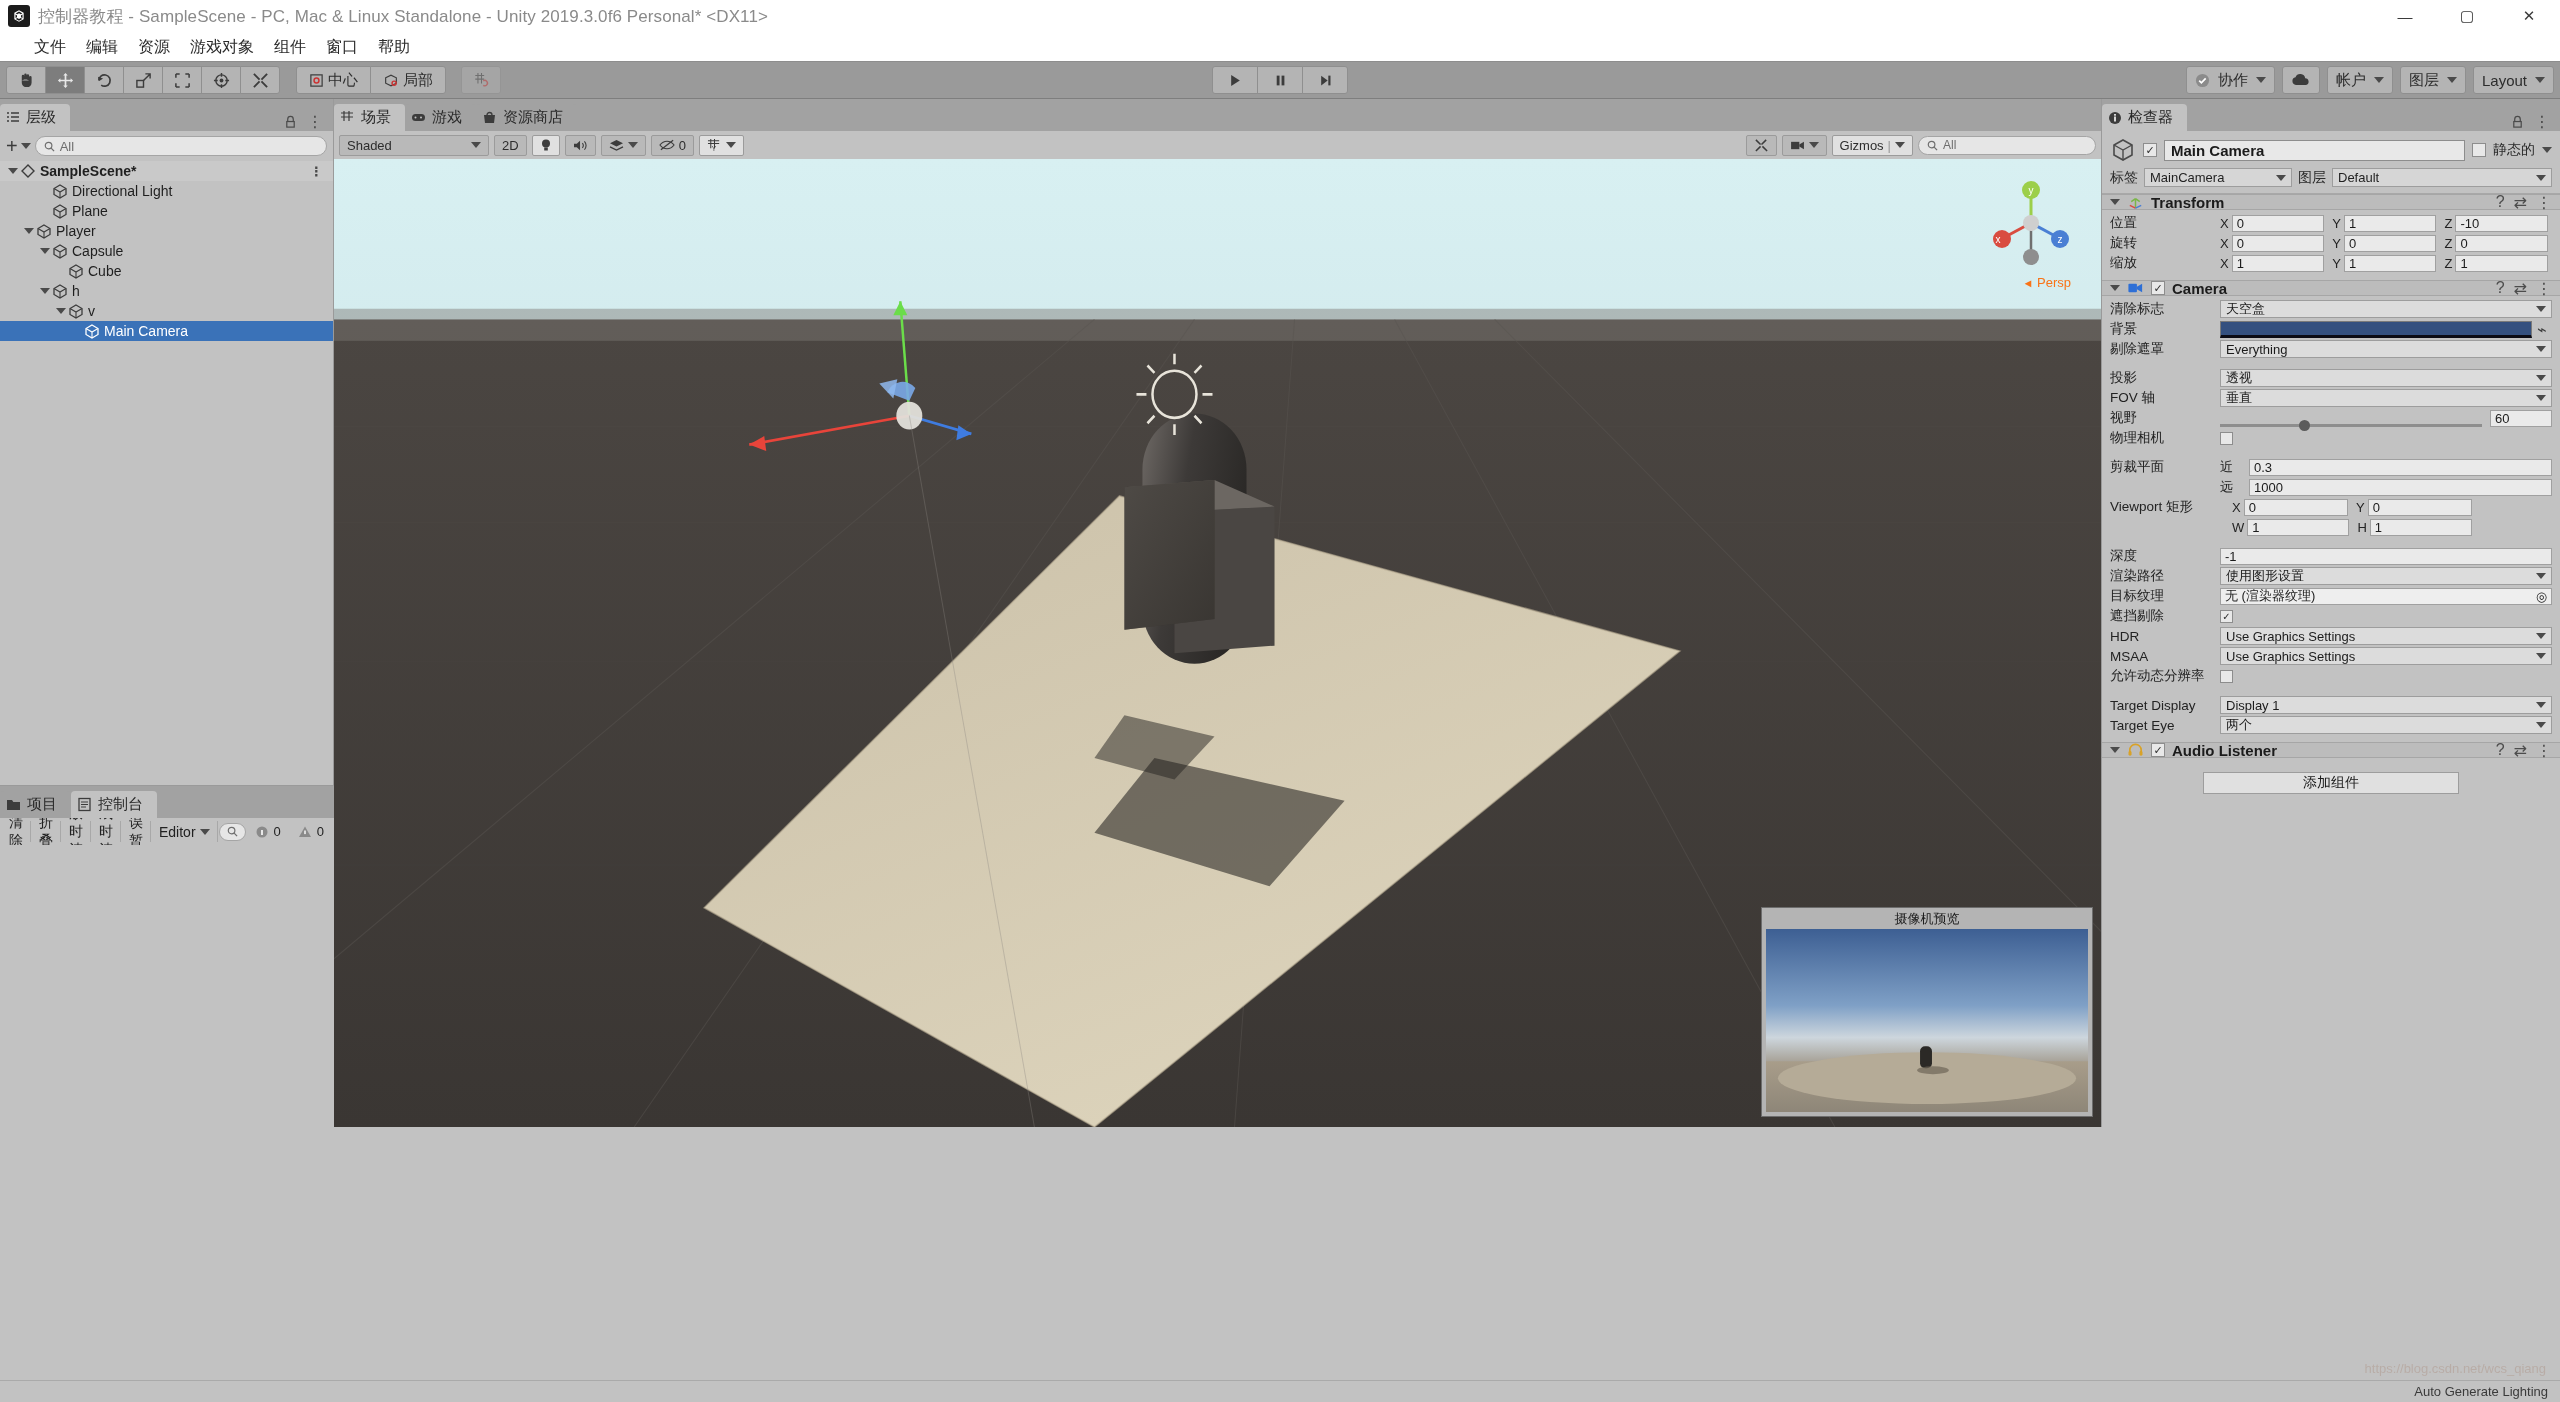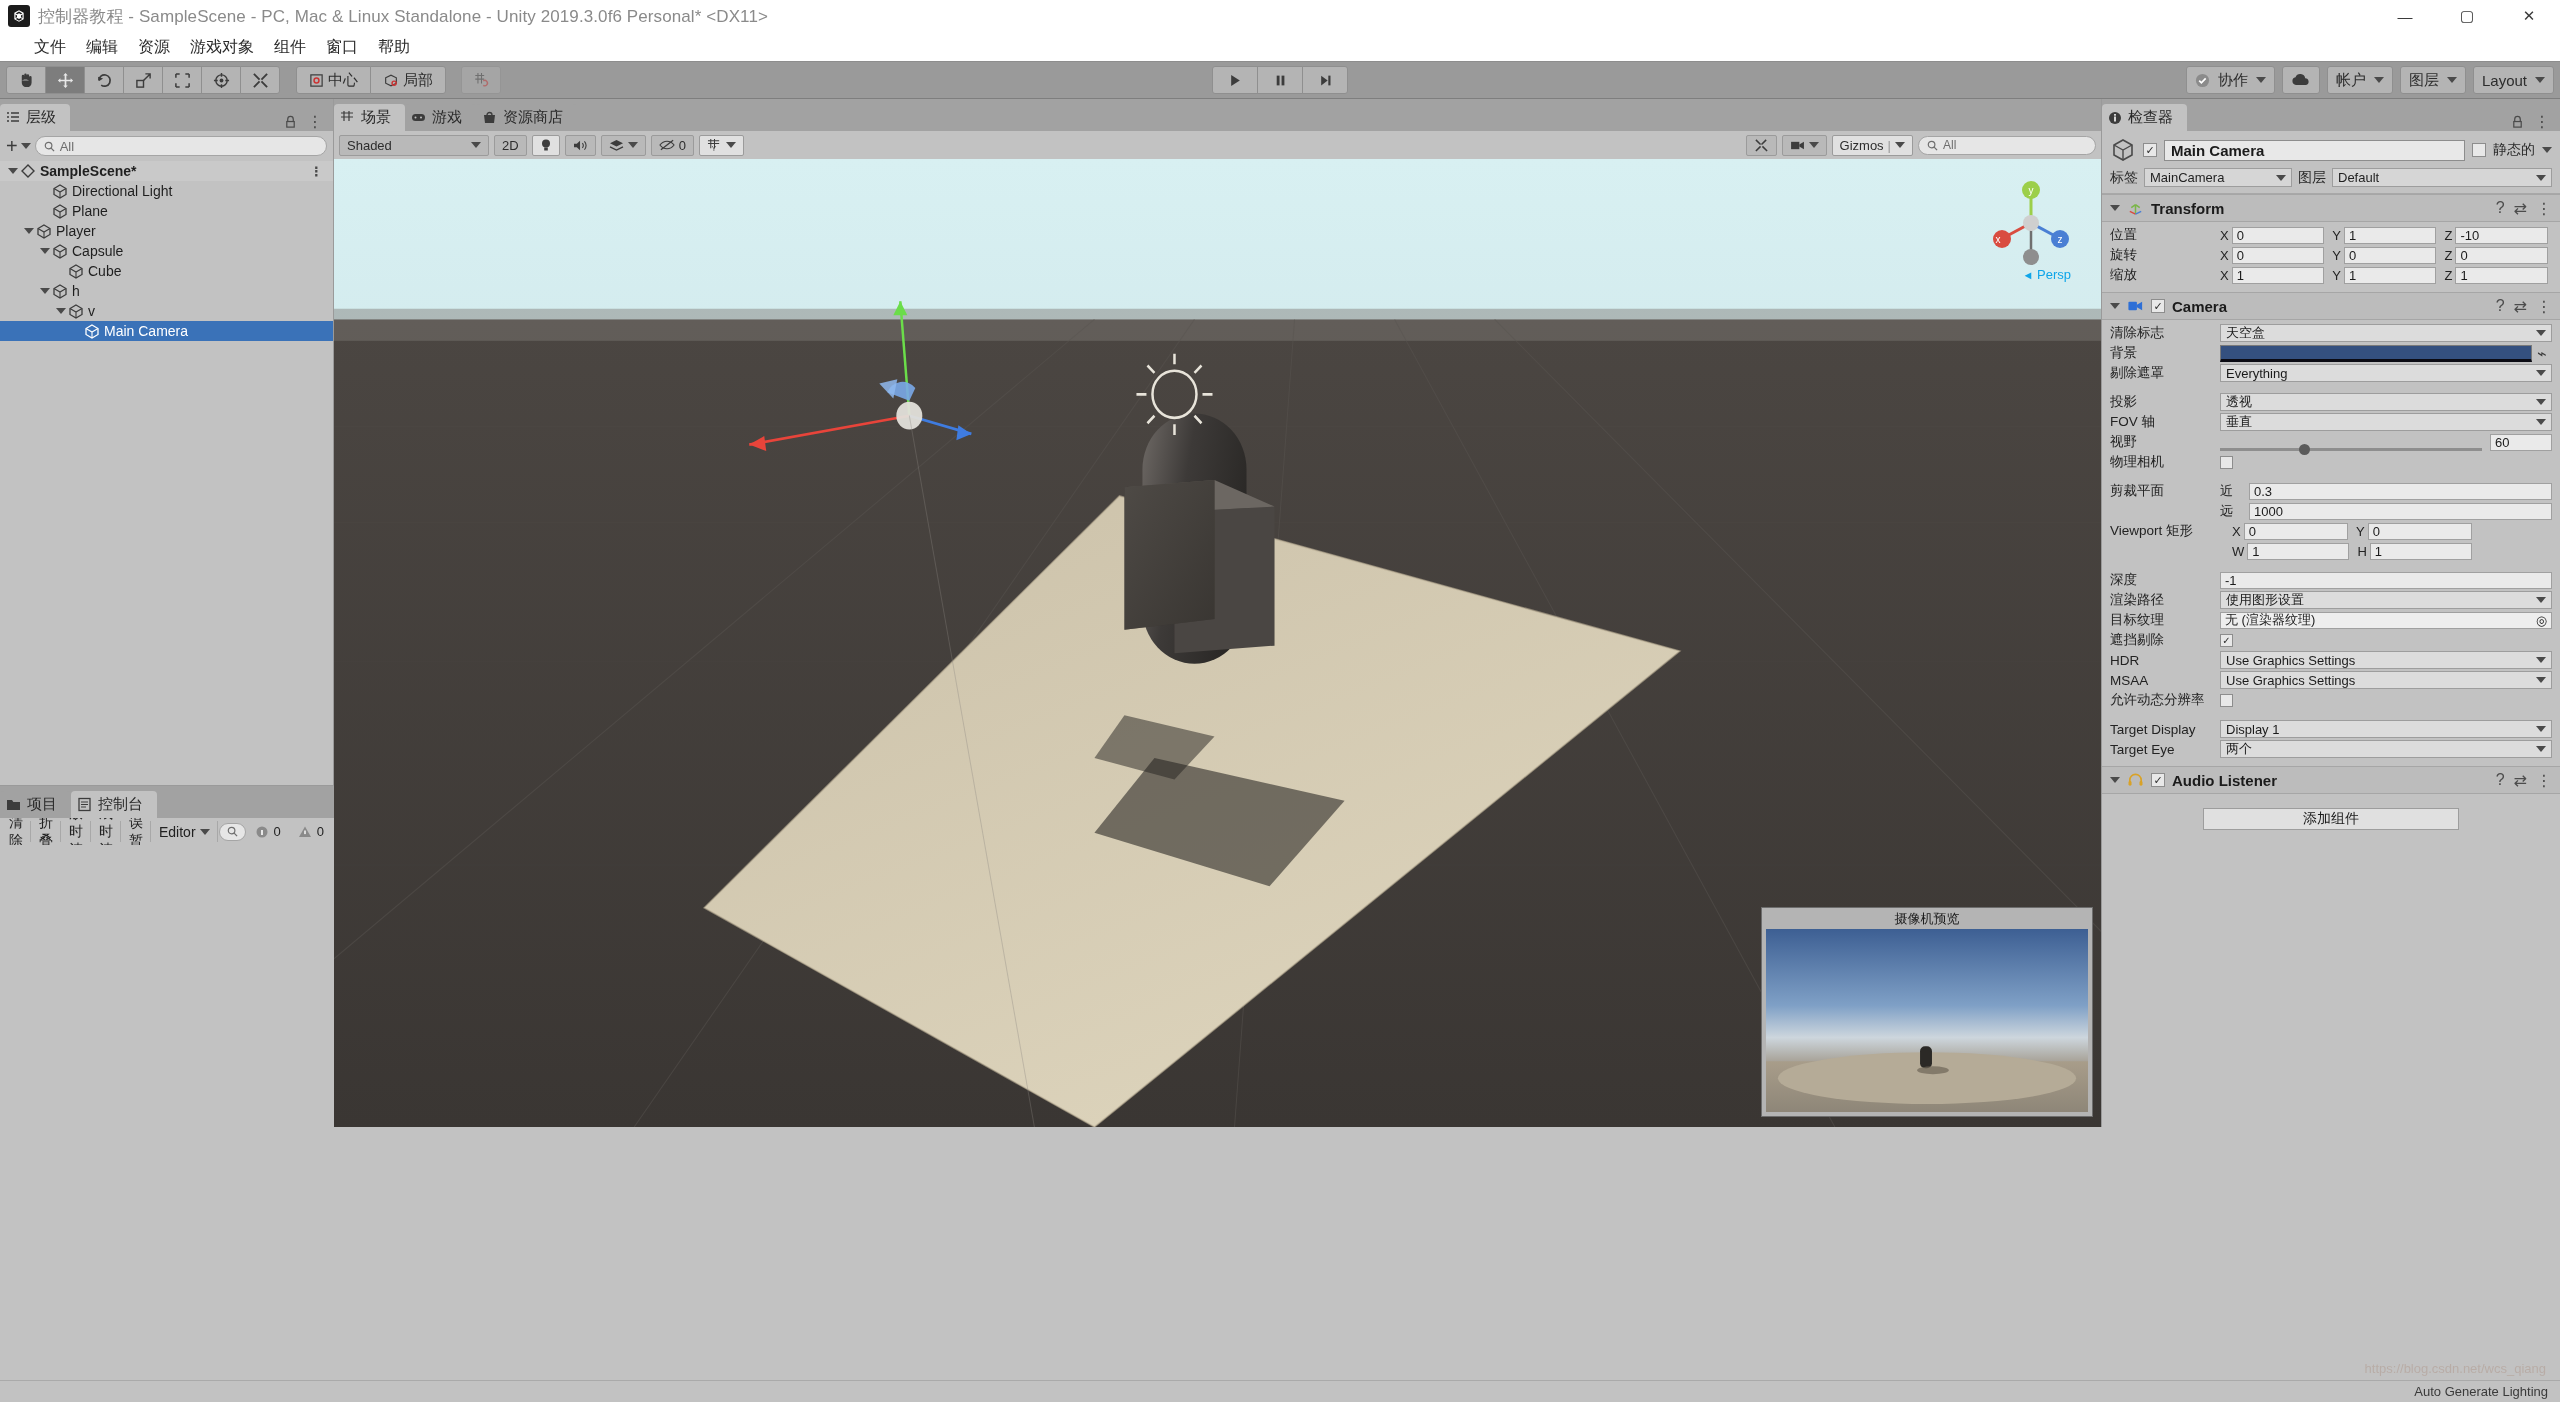--- a/index.html
+++ b/index.html
@@ -124,21 +124,21 @@
     display: flex; align-items: center; padding: 0 6px; font-size: 15px; font-weight: bold; color: #1b1b1b;
   }
   .static-lbl { font-size: 14px; color: #2b2b2b; }
   .insp-row2 { display: flex; align-items: center; gap: 6px; margin-top: 5px; }
   .lbl { font-size: 14px; color: #2b2b2b; white-space: nowrap; }
   .ddown {
     background: #d6d6d6; border: 1px solid #9d9d9d; height: 19px; display: flex; align-items: center;
     padding: 0 5px; font-size: 13px; color: #1f1f1f; justify-content: space-between;
   }
   .comp-head {
-    height: 28px; background: #bcbcbc; display: flex; align-items: center; gap: 7px; padding: 0 8px;
+    height: 16px; background: #bcbcbc; display: flex; align-items: center; gap: 7px; padding: 0 8px;
     border-top: 1px solid #a6a6a6; border-bottom: 1px solid #a6a6a6;
   }
   .comp-title { font-size: 15px; font-weight: bold; color: #1b1b1b; }
   .comp-icons { margin-left: auto; display: flex; gap: 9px; align-items: center; color: #4c4c4c; }
   .comp-body { padding: 4px 8px 6px 8px; }
   .prow { display: flex; align-items: center; height: 18px; margin-bottom: 2px; }
   .pname { width: 110px; font-size: 13.5px; color: #232323; }
   .xyz { display: flex; align-items: center; flex: 1; gap: 0; }
   .axis { font-size: 13px; color: #232323; margin-right: 3px; }
   .ifield {
@@ -183,21 +183,21 @@
   
   .campreview {
     position: absolute; right: 8px; bottom: 10px; width: 332px; height: 210px;
     background: #b4b4b4; border: 1px solid #6d6d6d;
   }
   .campreview-title { height: 21px; display: flex; align-items: center; justify-content: center; font-size: 13px; color: #1c1c1c; }
   .campreview-img { position: absolute; left: 4px; right: 4px; top: 21px; bottom: 4px; overflow: hidden; }
 
   
   .gizmo { position: absolute; right: 24px; top: 18px; width: 92px; height: 92px; }
-  .persp-label { position: absolute; right: 30px; top: 108px; font-size: 13px; color: #0ea5e9; }
+  .persp-label { position: absolute; right: 30px; top: 116px; font-size: 13px; color: #f97316; }
 </style>
 </head>
 <body>
 
 <div class="app">
 
   <div class="titlebar">
     <div class="title-logo">
       <svg width="14" height="14" viewBox="0 0 24 24">
           <path fill="#fff" d="M12 2 4 6.5v11L12 22l8-4.5v-11L12 2zm0 2.3 5.6 3.2L15 9 12 7.3 9 9 6.4 7.5 12 4.3zM6 9.4 8.6 11v3L6 15.5v-6zm12 0v6L15.4 14v-3L18 9.4zM9 15.6l3 1.7 3-1.7 2.6 1.5-5.6 3.2-5.6-3.2L9 15.6z"></path>

